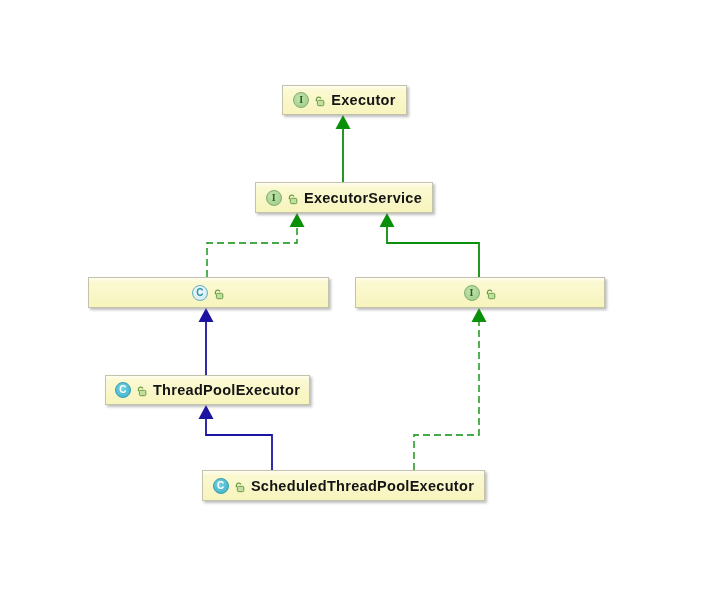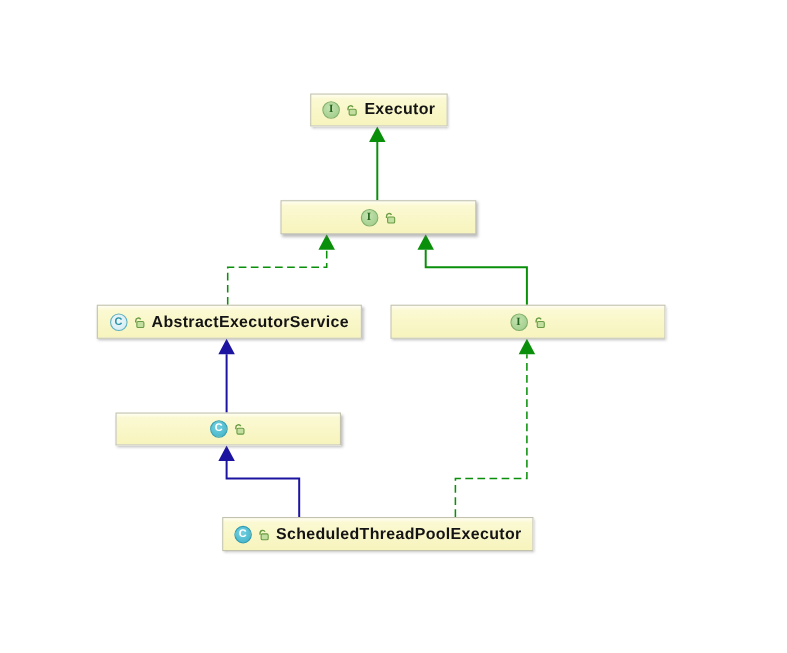--- a/index.html
+++ b/index.html
@@ -71,51 +71,52 @@
   </div>
 
   <div class="node" style="left: 255px; top: 182px; width: 178px; height: 31px;">
     <span class="icon iface">I</span>
     <span class="lock">
       <svg viewBox="0 0 12 12" width="12" height="12">
           <path d="M2.4 6.2 L2.4 4.5 A2.4 2.4 0 0 1 6.9 3.4" fill="none" stroke="#699c43" stroke-width="1.3"></path>
           <rect x="3.4" y="5.3" width="6.4" height="5.4" rx="1.2" fill="#c3dfa0" stroke="#699c43" stroke-width="1"></rect>
         </svg>
     </span>
+    <span class="label">ExecutorService</span>
   </div>
 
   <div class="node" style="left: 88px; top: 277px; width: 241px; height: 31px;">
     <span class="icon abstract">C</span>
     <span class="lock">
       <svg viewBox="0 0 12 12" width="12" height="12">
           <path d="M2.4 6.2 L2.4 4.5 A2.4 2.4 0 0 1 6.9 3.4" fill="none" stroke="#699c43" stroke-width="1.3"></path>
           <rect x="3.4" y="5.3" width="6.4" height="5.4" rx="1.2" fill="#c3dfa0" stroke="#699c43" stroke-width="1"></rect>
         </svg>
     </span>
-    <span class="label">AbstractExecutorService</span>
   </div>
 
   <div class="node" style="left: 355px; top: 277px; width: 250px; height: 31px;">
     <span class="icon iface">I</span>
     <span class="lock">
       <svg viewBox="0 0 12 12" width="12" height="12">
           <path d="M2.4 6.2 L2.4 4.5 A2.4 2.4 0 0 1 6.9 3.4" fill="none" stroke="#699c43" stroke-width="1.3"></path>
           <rect x="3.4" y="5.3" width="6.4" height="5.4" rx="1.2" fill="#c3dfa0" stroke="#699c43" stroke-width="1"></rect>
         </svg>
     </span>
   </div>
 
   <div class="node" style="left: 105px; top: 375px; width: 205px; height: 30px;">
     <span class="icon cls">C</span>
     <span class="lock">
       <svg viewBox="0 0 12 12" width="12" height="12">
           <path d="M2.4 6.2 L2.4 4.5 A2.4 2.4 0 0 1 6.9 3.4" fill="none" stroke="#699c43" stroke-width="1.3"></path>
           <rect x="3.4" y="5.3" width="6.4" height="5.4" rx="1.2" fill="#c3dfa0" stroke="#699c43" stroke-width="1"></rect>
         </svg>
     </span>
+    <span class="label">ThreadPoolExecutor</span>
   </div>
 
   <div class="node" style="left: 202px; top: 470px; width: 283px; height: 31px;">
     <span class="icon cls">C</span>
     <span class="lock">
       <svg viewBox="0 0 12 12" width="12" height="12">
           <path d="M2.4 6.2 L2.4 4.5 A2.4 2.4 0 0 1 6.9 3.4" fill="none" stroke="#699c43" stroke-width="1.3"></path>
           <rect x="3.4" y="5.3" width="6.4" height="5.4" rx="1.2" fill="#c3dfa0" stroke="#699c43" stroke-width="1"></rect>
         </svg>
     </span>

